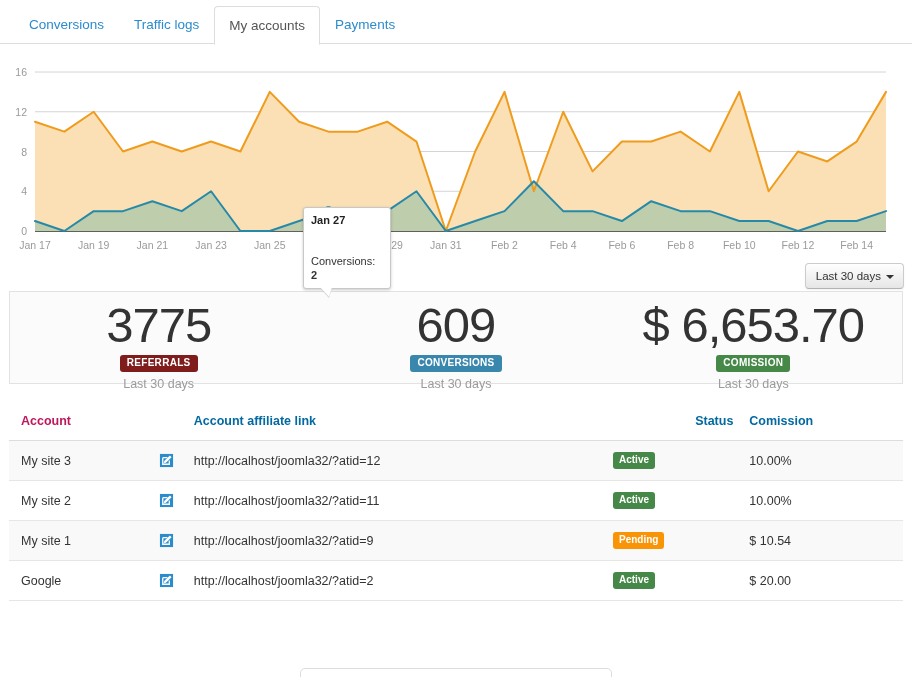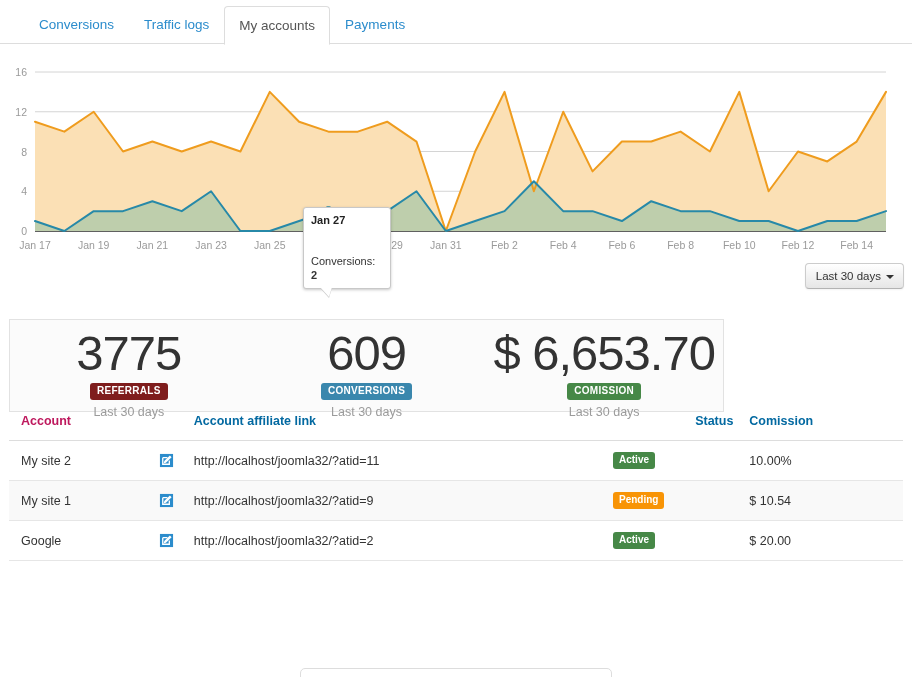--- a/index.html
+++ b/index.html
@@ -15,21 +15,21 @@
     width: 912px; height: 677px;
     overflow: hidden;
     background: #fff;
   }
 
   
   .tabs {
     position: absolute; left: 0; top: 0;
     width: 912px; height: 44px;
     border-bottom: 1px solid #dddddd;
-    padding-left: 24px;
+    padding-left: 14px;
   }
   .tab {
     display: inline-block;
     font-size: 13.5px;
     color: #2b8ccc;
     padding: 10px 14px 9px 14px;
     margin-top: 5px;
     line-height: 18px;
     border: 1px solid transparent;
     border-radius: 4px 4px 0 0;
@@ -113,26 +113,25 @@
     margin-left: 5px;
     vertical-align: middle;
     border-left: 4px solid transparent;
     border-right: 4px solid transparent;
     border-top: 4px solid #333333;
   }
 
   
   .stats {
     position: absolute; left: 9px; top: 291px;
-    width: 715px; height: 93px;
+    width: 894px; height: 93px;
     background: #fbfbfb;
     border: 1px solid #e2e2e2;
     border-radius: 0;
     display: flex;
-    margin-top: 28px;
   }
   .stat { flex: 1; text-align: center; padding-top: 6px; }
   .stat-num {
     font-size: 49px;
     line-height: 54px;
     color: #333333;
     font-family: "Liberation Sans", sans-serif;
     font-weight: normal;
     letter-spacing: -1px;
   }
@@ -302,20 +301,30 @@
   <table class="tbl">
     <thead>
       <tr>
         <th class="col-account">Account</th>
         <th class="col-link">Account affiliate link</th>
         <th class="col-status">Status</th>
         <th class="col-comm">Comission</th>
       </tr>
     </thead>
     <tbody id="tbody">
+        <tr class="odd">
+          <td class="td-account"><span>My site 3</span><svg class="edit-icon" viewBox="0 0 16 16">
+              <path d="M1 1 H15 V15 H1 Z" fill="#2b8ccc"></path>
+              <path d="M11.6 2.6 L13.4 4.4 L7.4 10.4 L5.1 10.9 L5.6 8.6 Z" fill="#ffffff"></path>
+              <path d="M4 5 H9 M4 5 V12 H11 V8" stroke="#ffffff" stroke-width="1.4" fill="none"></path>
+            </svg></td>
+          <td>http://localhost/joomla32/?atid=12</td>
+          <td><span class="status-badge st-active">Active</span></td>
+          <td>10.00%</td>
+        </tr>
         <tr class="even">
           <td class="td-account"><span>My site 2</span><svg class="edit-icon" viewBox="0 0 16 16">
               <path d="M1 1 H15 V15 H1 Z" fill="#2b8ccc"></path>
               <path d="M11.6 2.6 L13.4 4.4 L7.4 10.4 L5.1 10.9 L5.6 8.6 Z" fill="#ffffff"></path>
               <path d="M4 5 H9 M4 5 V12 H11 V8" stroke="#ffffff" stroke-width="1.4" fill="none"></path>
             </svg></td>
           <td>http://localhost/joomla32/?atid=11</td>
           <td><span class="status-badge st-active">Active</span></td>
           <td>10.00%</td>
         </tr>

